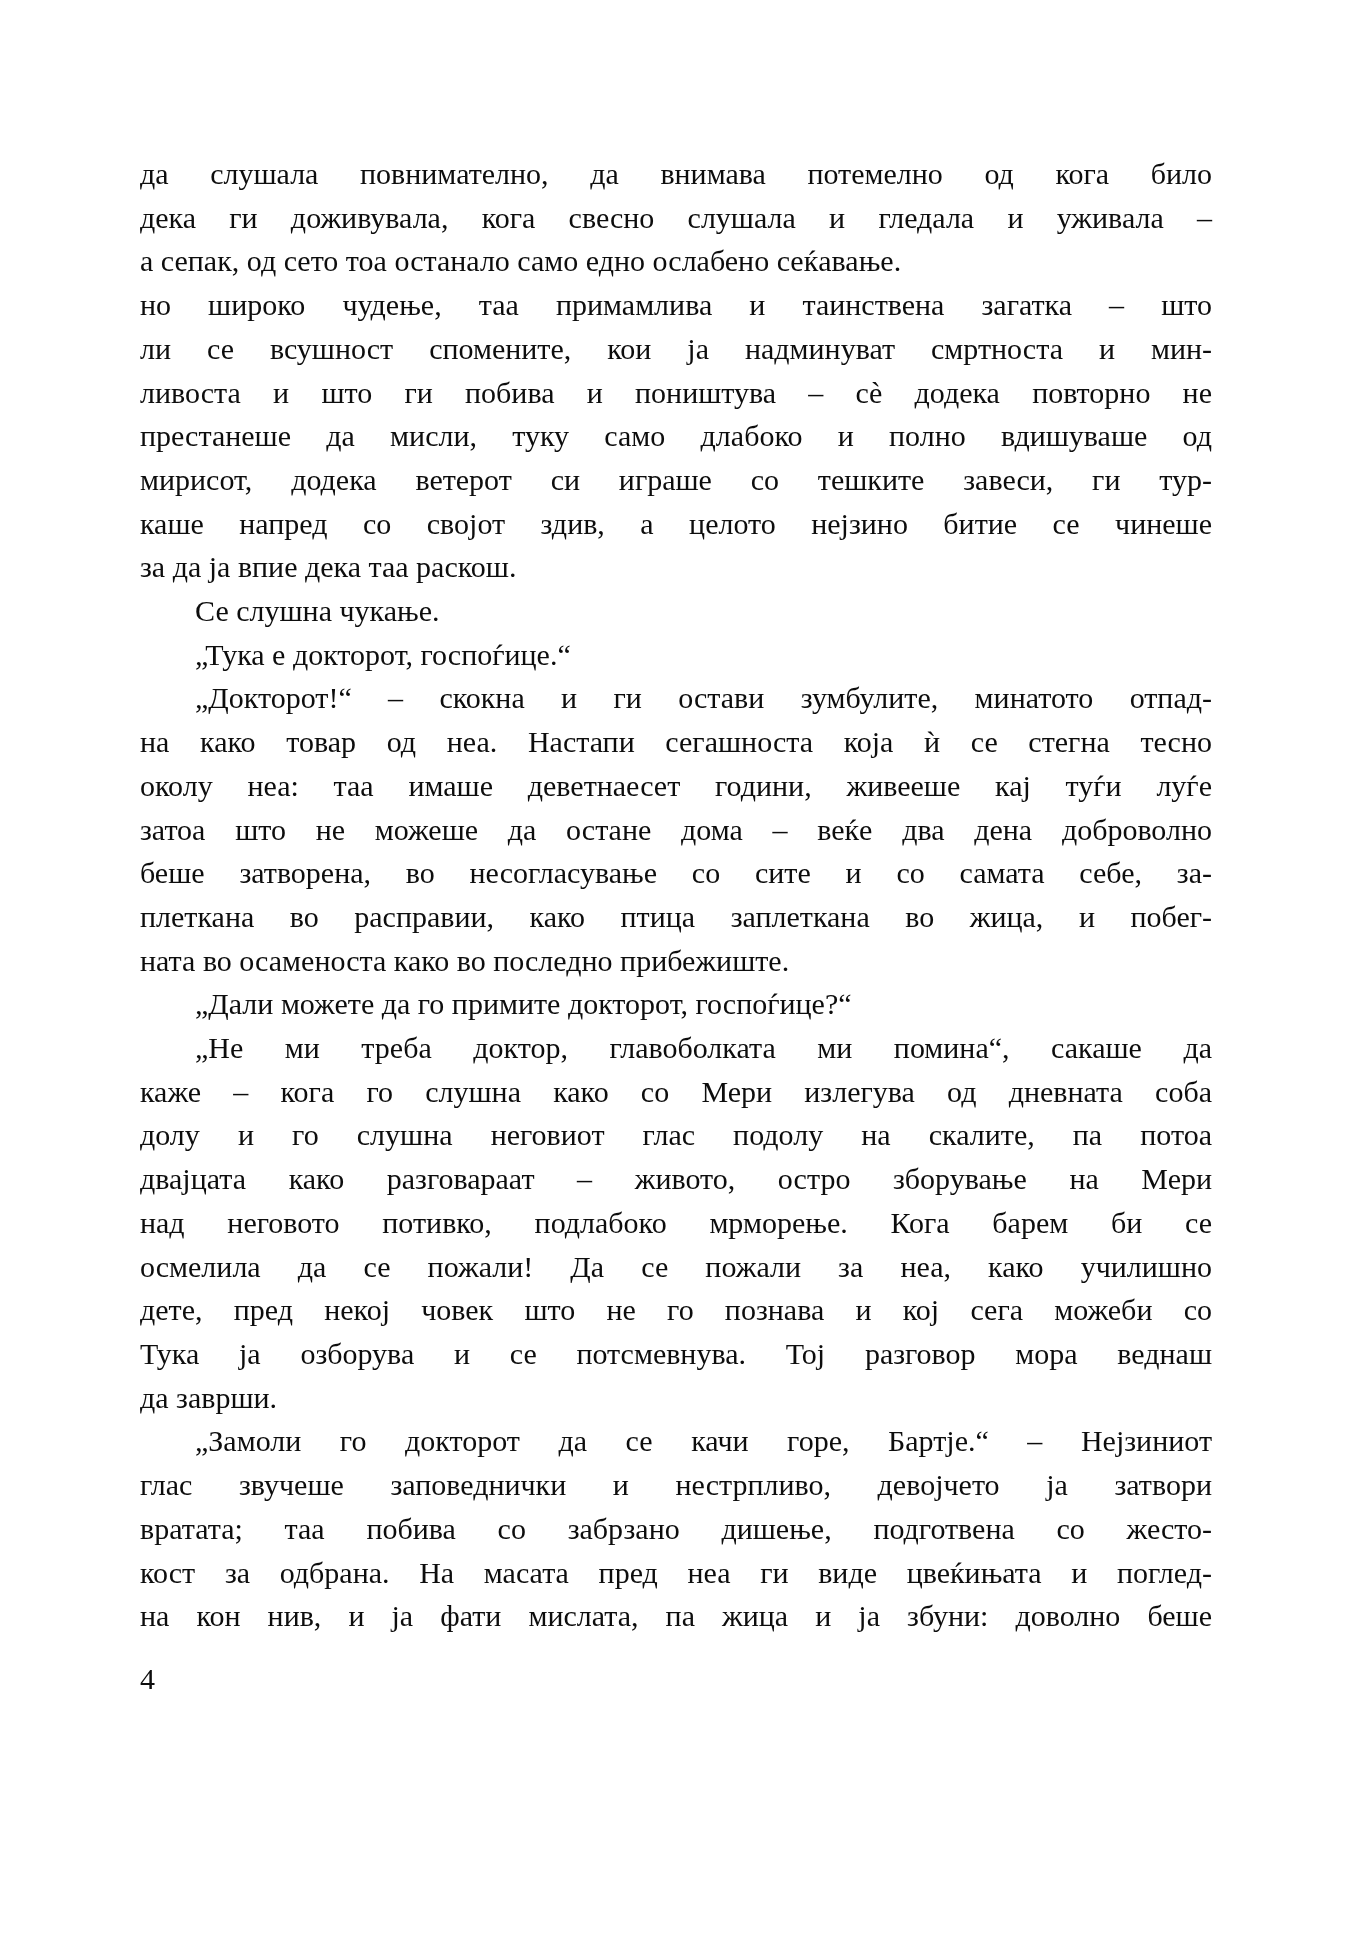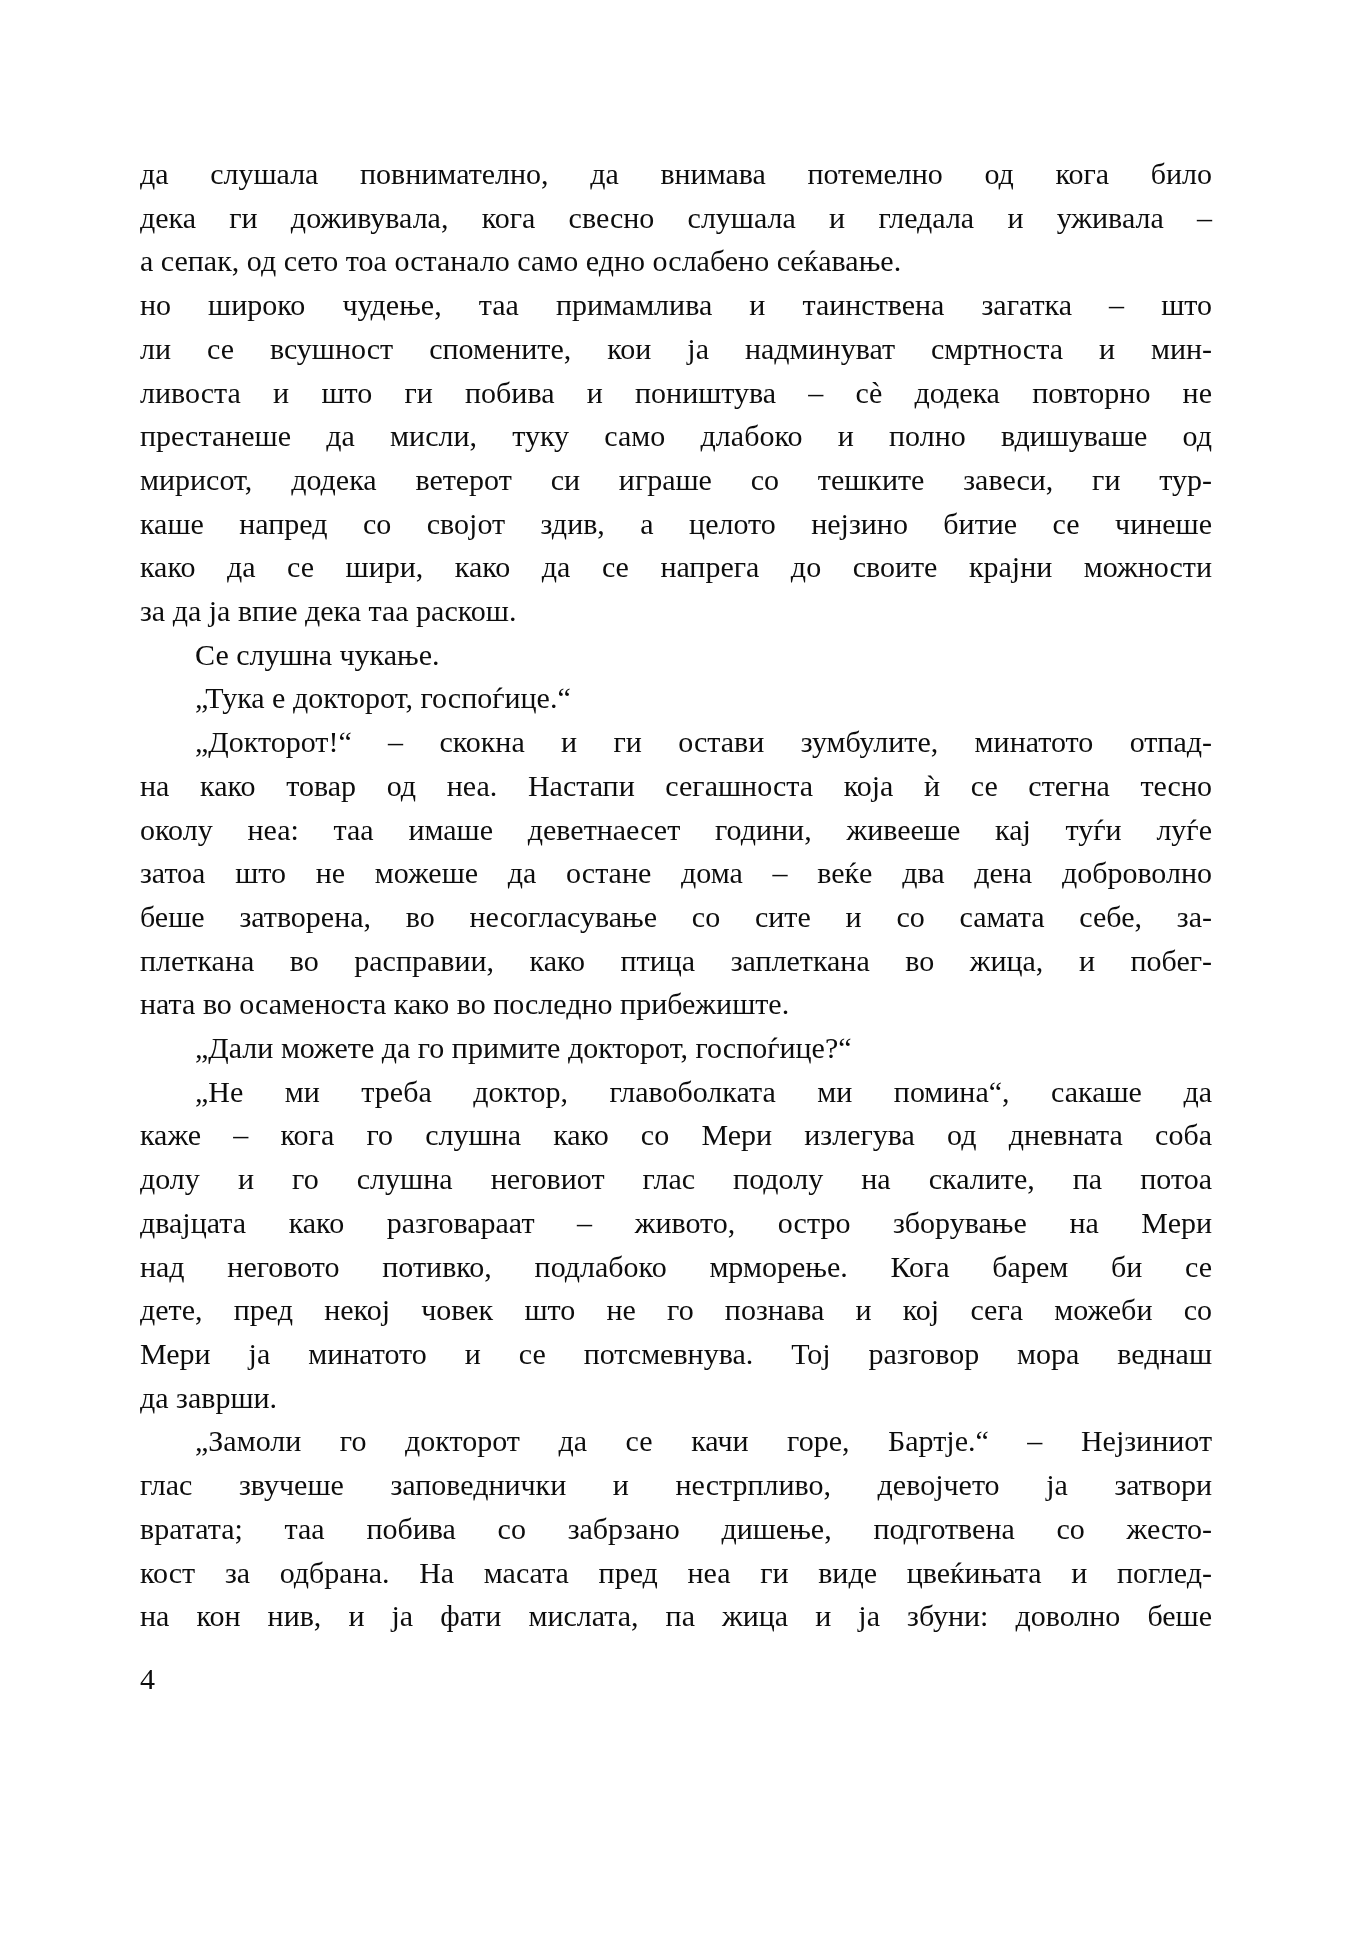--- a/index.html
+++ b/index.html
@@ -47,39 +47,39 @@
     <div id="lines-container">
         <div class="line">да слушала повнимателно, да внимава потемелно од кога било</div>
         <div class="line">дека ги доживувала, кога свесно слушала и гледала и уживала –</div>
         <div class="line para-end">а сепак, од сето тоа останало само едно ослабено сеќавање.</div>
         <div class="line">но широко чудење, таа примамлива и таинствена загатка – што</div>
         <div class="line">ли се всушност спомените, кои ја надминуват смртноста и мин-</div>
         <div class="line">ливоста и што ги побива и поништува – сѐ додека повторно не</div>
         <div class="line">престанеше да мисли, туку само длабоко и полно вдишуваше од</div>
         <div class="line">мирисот, додека ветерот си играше со тешките завеси, ги тур-</div>
         <div class="line">каше напред со својот здив, а целото нејзино битие се чинеше</div>
-        <div class="line">како да се шири, како да се напрега до своите крајни можности</div>
         <div class="line para-end">за да ја впие дека таа раскош.</div>
         <div class="line indent para-end">Се слушна чукање.</div>
         <div class="line indent para-end">„Тука е докторот, госпоѓице.“</div>
         <div class="line indent">„Докторот!“ – скокна и ги остави зумбулите, минатото отпад-</div>
         <div class="line">на како товар од неа. Настапи сегашноста која ѝ се стегна тесно</div>
         <div class="line">околу неа: таа имаше деветнаесет години, живееше кај туѓи луѓе</div>
         <div class="line">затоа што не можеше да остане дома – веќе два дена доброволно</div>
         <div class="line">беше затворена, во несогласување со сите и со самата себе, за-</div>
         <div class="line">плеткана во расправии, како птица заплеткана во жица, и побег-</div>
         <div class="line para-end">ната во осаменоста како во последно прибежиште.</div>
         <div class="line indent para-end">„Дали можете да го примите докторот, госпоѓице?“</div>
         <div class="line indent">„Не ми треба доктор, главоболката ми помина“, сакаше да</div>
         <div class="line">каже – кога го слушна како со Мери излегува од дневната соба</div>
         <div class="line">долу и го слушна неговиот глас подолу на скалите, па потоа</div>
         <div class="line">двајцата како разговараат – живото, остро зборување на Мери</div>
         <div class="line">над неговото потивко, подлабоко мрморење. Кога барем би се</div>
+        <div class="line">осмелила да се пожали! Да се пожали за неа, како училишно</div>
         <div class="line">дете, пред некој човек што не го познава и кој сега можеби со</div>
-        <div class="line">Мери ја минатото и се потсмевнува. Тој разговор мора веднаш</div>
+        <div class="line">Тука ја озборува и се потсмевнува. Тој разговор мора веднаш</div>
         <div class="line para-end">да заврши.</div>
         <div class="line indent">„Замоли го докторот да се качи горе, Бартје.“ – Нејзиниот</div>
         <div class="line">глас звучеше заповеднички и нестрпливо, девојчето ја затвори</div>
         <div class="line">вратата; таа побива со забрзано дишење, подготвена со жесто-</div>
         <div class="line">кост за одбрана. На масата пред неа ги виде цвеќињата и поглед-</div>
         <div class="line">на кон нив, и ја фати мислата, па жица и ја збуни: доволно беше</div>
       </div>
     <div class="page-number">4</div>
   </div>
 </div>

